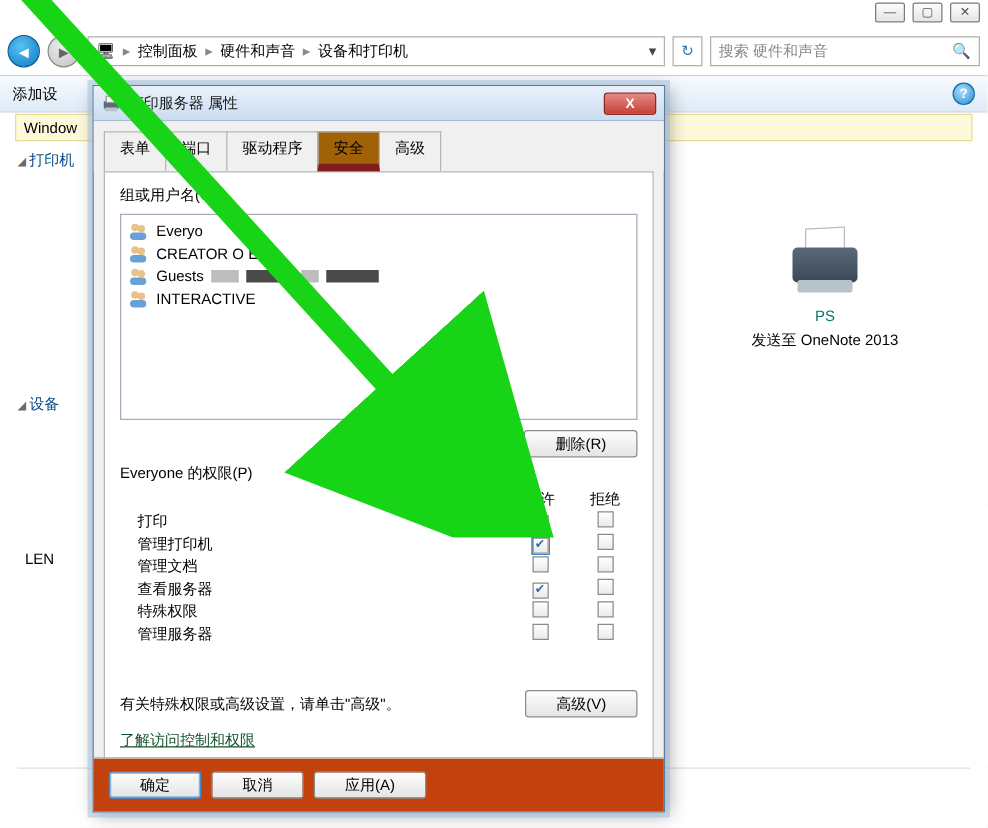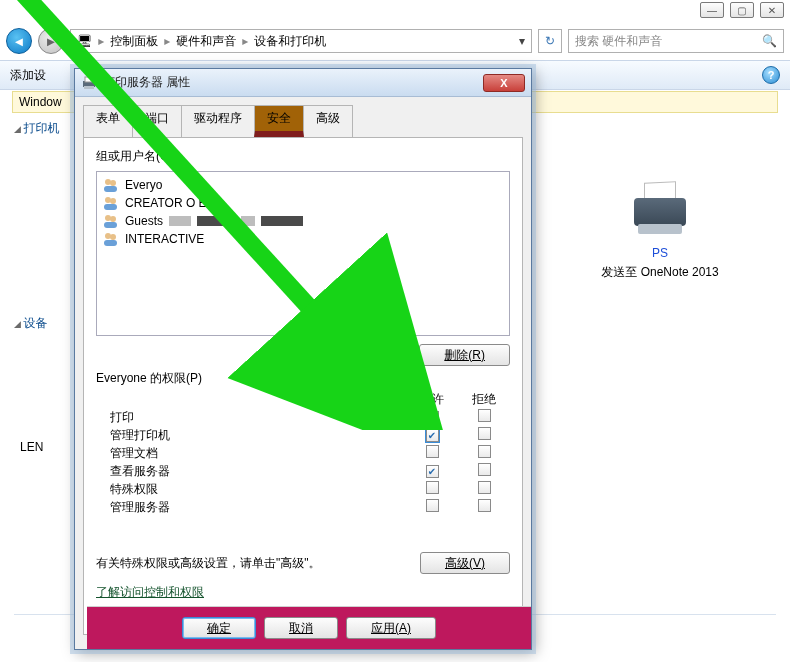--- a/index.html
+++ b/index.html
@@ -25,21 +25,21 @@
 
 .sidebar { position: absolute; top: 120px; left: 14px; width: 60px; }
 .sidebar .cat { color: #0a4b8c; font-size: 12px; margin-bottom: 8px; }
 .sidebar .cat::before { content: "◢ "; color: #6b6b6b; font-size: 9px; }
 
 .item-col { position: absolute; top: 180px; right: 60px; width: 140px; text-align: center; }
 .printer-ico { width: 72px; height: 60px; margin: 0 auto 6px; position: relative; }
 .printer-ico .body { position: absolute; left: 10px; top: 18px; width: 52px; height: 28px; background: linear-gradient(#5a6a7a,#3a4856); border-radius: 4px; }
 .printer-ico .paper { position: absolute; left: 20px; top: 2px; width: 32px; height: 20px; background: #fff; border: 1px solid #bbb; transform: skewY(-3deg); }
 .printer-ico .tray { position: absolute; left: 14px; top: 44px; width: 44px; height: 10px; background: #b8c2cc; border-radius: 2px; }
-.item-col .lab1 { color: #1d4ed8; margin-bottom: 4px; }
+.item-col .lab1 { color: #0f766e; margin-bottom: 4px; }
 
 
 .bottom-fade { position: absolute; left: 14px; right: 14px; bottom: 8px; height: 40px; border-top: 1px solid #d8e2ee; }
 
 
 .dialog { position: absolute; top: 68px; left: 74px; width: 458px; height: 582px; background: #f0f0f0; border: 1px solid #5a7aa0; box-shadow: 0 0 0 4px rgba(160,190,220,0.5), 3px 3px 14px rgba(0,0,0,0.35); }
 .titlebar { height: 28px; background: linear-gradient(#eaf2fb,#cadcf0); display: flex; align-items: center; padding: 0 6px; border-bottom: 1px solid #a8bcd4; }
 .titlebar .ico { width: 16px; height: 16px; margin-right: 6px; display: inline-block; }
 .titlebar .ico svg { width:16px; height:16px; }
 .titlebar .ttl { color: #1a1a1a; }
@@ -52,39 +52,39 @@
 
 .grouplabel { margin-bottom: 6px; }
 .listbox { border: 1px solid #aab; background: #fff; height: 165px; overflow: hidden; padding: 4px 6px; }
 .listbox .row { display: flex; align-items: center; height: 18px; gap: 6px; }
 .uicon { width: 16px; height: 16px; display: inline-block; }
 .uicon svg { width:16px; height:16px; display:block; }
 .censor { display: inline-block; height: 10px; background: #4a4a4a; }
 .censor.g { background: #bdbdbd; }
 
 .btnrow { display: flex; justify-content: flex-end; gap: 8px; margin-top: 8px; }
-.winbtn { min-width: 74px; height: 22px; border: 1px solid #8a8a8a; background: linear-gradient(#fdfdfd,#e4e4e4); border-radius: 3px; display: inline-flex; align-items: center; justify-content: center; padding: 0 24px; cursor: default; text-decoration: underline; }
+.winbtn { min-width: 74px; height: 22px; border: 1px solid #8a8a8a; background: linear-gradient(#fdfdfd,#e4e4e4); border-radius: 3px; display: inline-flex; align-items: center; justify-content: center; padding: 0 24px; cursor: default; }
 
 .permlabel { margin-top: 4px; }
 .permgrid { margin-top: 4px; }
 .permhead { display: flex; }
 .permhead .spacer { flex: 1; }
 .permhead .col { width: 52px; text-align: center; }
 .permrow { display: flex; align-items: center; height: 18px; }
 .permrow .pname { flex: 1; padding-left: 14px; }
 .permrow .col { width: 52px; text-align: center; }
 .chk { width: 13px; height: 13px; border: 1px solid #8a8a8a; background: linear-gradient(#fff,#eaeaea); display: inline-flex; align-items: center; justify-content: center; font-size: 10px; color: #2a6db0; line-height: 1; }
 .chk.hl { box-shadow: 0 0 0 1px #3a8dd8; }
 
 .hint { margin-top: 36px; }
 .advrow { display:flex; align-items:center; }
 .advrow .winbtn { margin-left:auto; }
 .link { color: #14532d; text-decoration: underline; margin-top: 10px; display: inline-block; }
 
-.dlg-bottom { position:absolute; left:12px; right:0; bottom:0; padding: 10px 12px; display:flex; justify-content:center; gap:8px; border-top: 1px solid #d0d0d0; background:#be185d; }
+.dlg-bottom { position:absolute; left:0; right:0; bottom:0; padding: 10px 12px; display:flex; justify-content:flex-start; gap:8px; border-top: 1px solid #d0d0d0; background:#c2410c; }
 
 
 .arrow { position: absolute; top: -10px; left: -20px; pointer-events: none; }
 </style>
 </head>
 <body>
 
 <div class="explorer">
   <div class="win-controls">
     <span>—</span>

